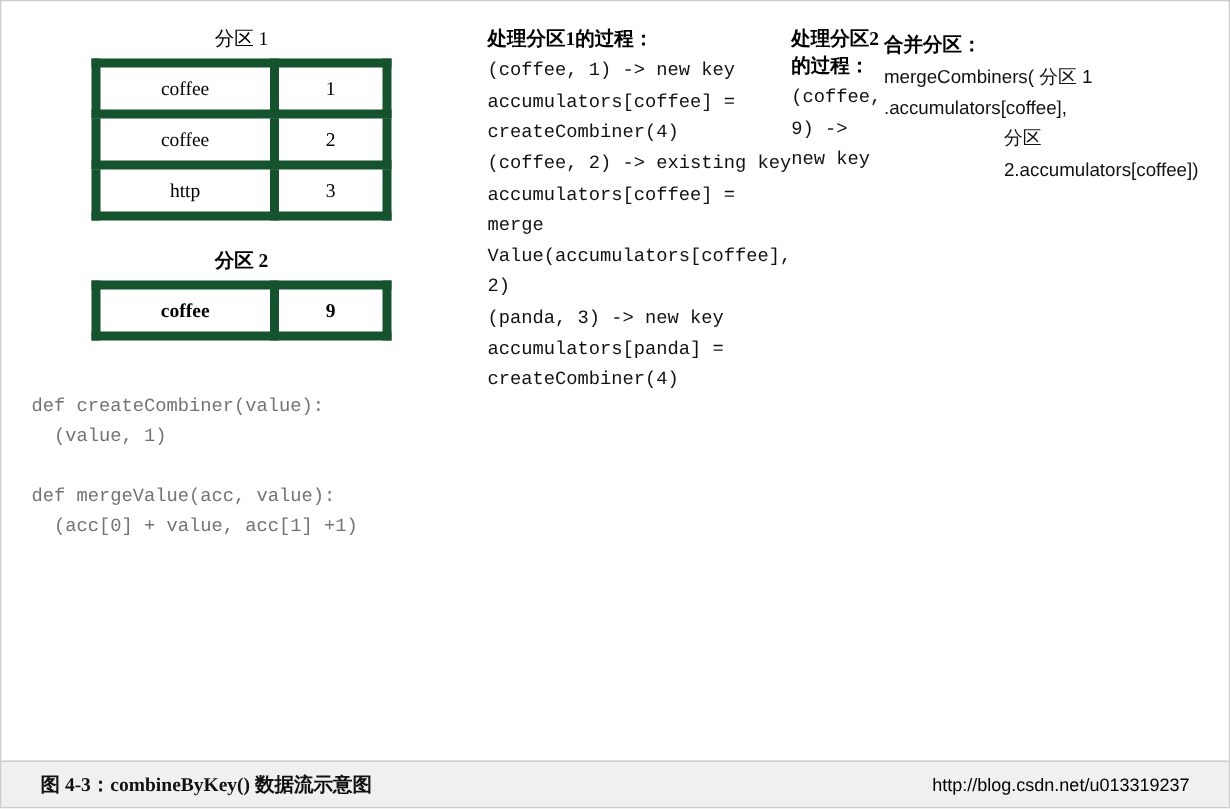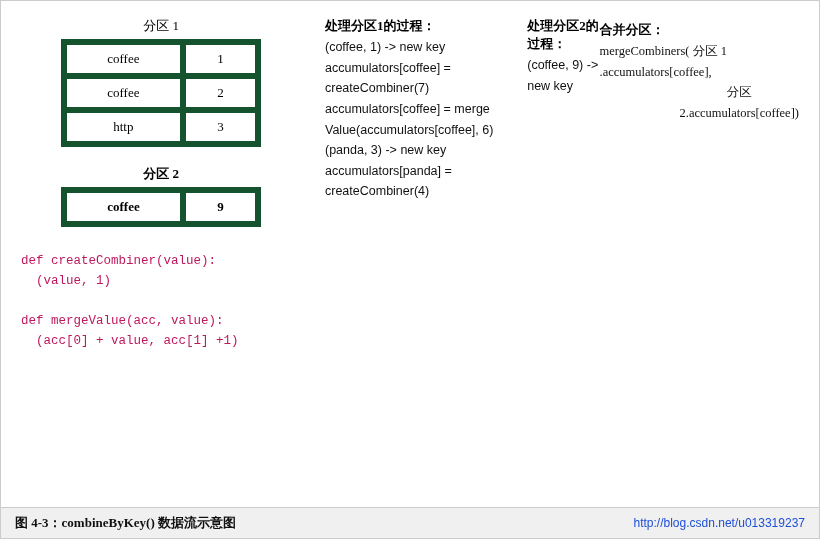--- a/index.html
+++ b/index.html
@@ -55,83 +55,82 @@
       margin-bottom: 18px;
     }
     .partition2-wrap {
       margin-bottom: 14px;
       font-weight: bold;
     }
     .code-block {
       font-family: 'Courier New', 'SimSun', monospace;
       font-size: 12.5px;
       line-height: 1.6;
-      color: #be185d;
-      margin-top: 10px;
+      color: #737373;
+      margin-top: 20px;
     }
     .right-panel {
       flex: 1;
       padding-left: 24px;
       display: flex;
       gap: 0;
     }
     .process-section {
       margin-bottom: 10px;
     }
     .process-title {
       font-family: 'SimSun', serif;
       font-size: 13px;
       font-weight: bold;
       margin-bottom: 2px;
     }
     .process-lines {
-      font-family: Liberation Sans, sans-serif;
+      font-family: Liberation Mono, monospace;
       font-size: 12.5px;
       line-height: 1.65;
       color: #111;
     }
     .merge-section {
       margin-top: 4px;
     }
     .merge-title {
       font-family: Liberation Sans, sans-serif;
       font-size: 13px;
       font-weight: bold;
       margin-bottom: 2px;
     }
     .merge-lines {
-      font-family: Liberation Serif, serif;
+      font-family: Liberation Sans, sans-serif;
       font-size: 12.5px;
       line-height: 1.65;
       color: #111;
     }
     .merge-indent {
       padding-left: 80px;
-      text-align: center;
     }
     .footer {
       background: #f0f0f0;
       border-top: 1px solid #ccc;
-      padding: 6px 14px;
+      padding: 6px 26px;
       display: flex;
       flex-direction: row;
       justify-content: space-between;
       align-items: center;
       font-size: 12.5px;
     }
     .footer-left {
       font-family: 'SimSun', serif;
       font-size: 13px;
       font-weight: bold;
       color: #111;
     }
     .footer-right {
       font-family: 'Arial', sans-serif;
       font-size: 12px;
-      color: #1d4ed8;
+      color: #000000;
     }
   </style>
 </head>
 <body>
 
 <div class="outer">
   <div class="main-content">
 
     <div class="left-panel">
 
@@ -175,22 +174,23 @@
       </div>
 
     </div>
 
     <div class="right-panel">
 
       <div class="process-section">
         <div class="process-title">处理分区1的过程：</div>
         <div class="process-lines">
           <div>(coffee, 1) -&gt; new key</div>
-          <div>accumulators[coffee] = createCombiner(7)</div>
-          <div>accumulators[coffee] = merge Value(accumulators[coffee], 6)</div>
+          <div>accumulators[coffee] = createCombiner(4)</div>
+          <div>(coffee, 2) -&gt; existing key</div>
+          <div>accumulators[coffee] = merge Value(accumulators[coffee], 2)</div>
           <div>(panda, 3) -&gt; new key</div>
           <div>accumulators[panda] = createCombiner(4)</div>
         </div>
       </div>
 
       <div class="process-section">
         <div class="process-title">处理分区2的过程：</div>
         <div class="process-lines">
           <div>(coffee, 9) -&gt; new key</div>
         </div>

